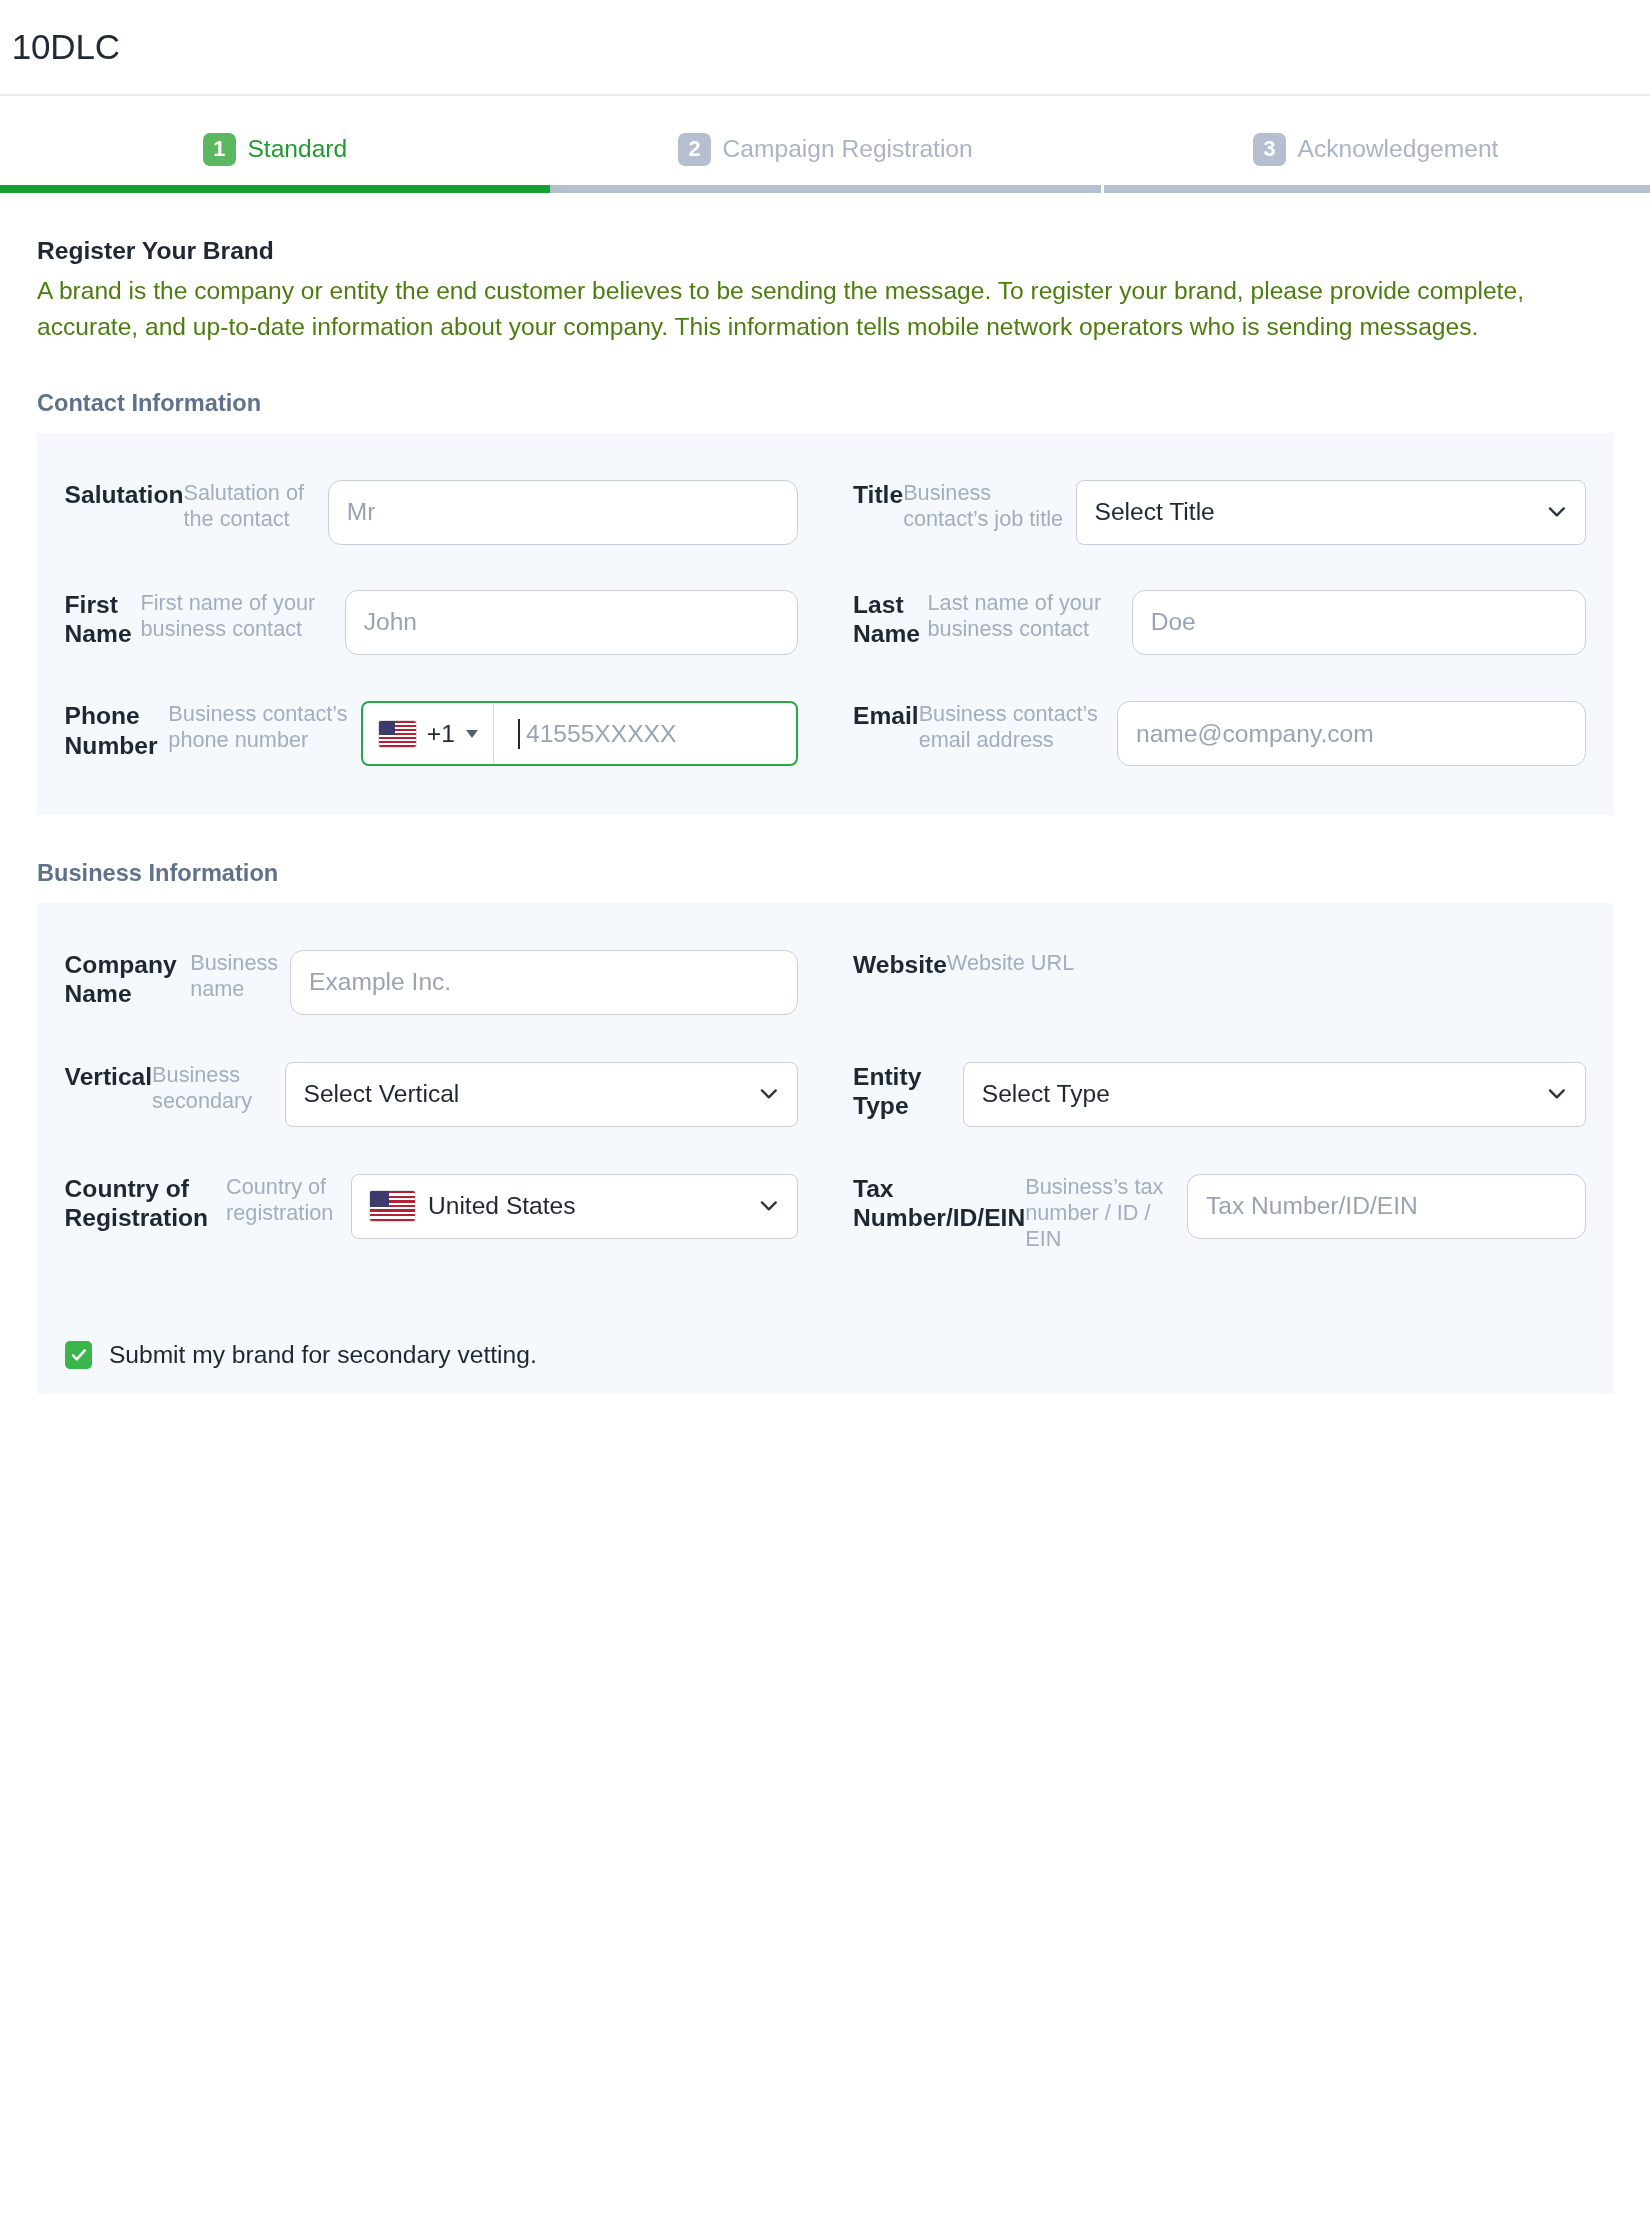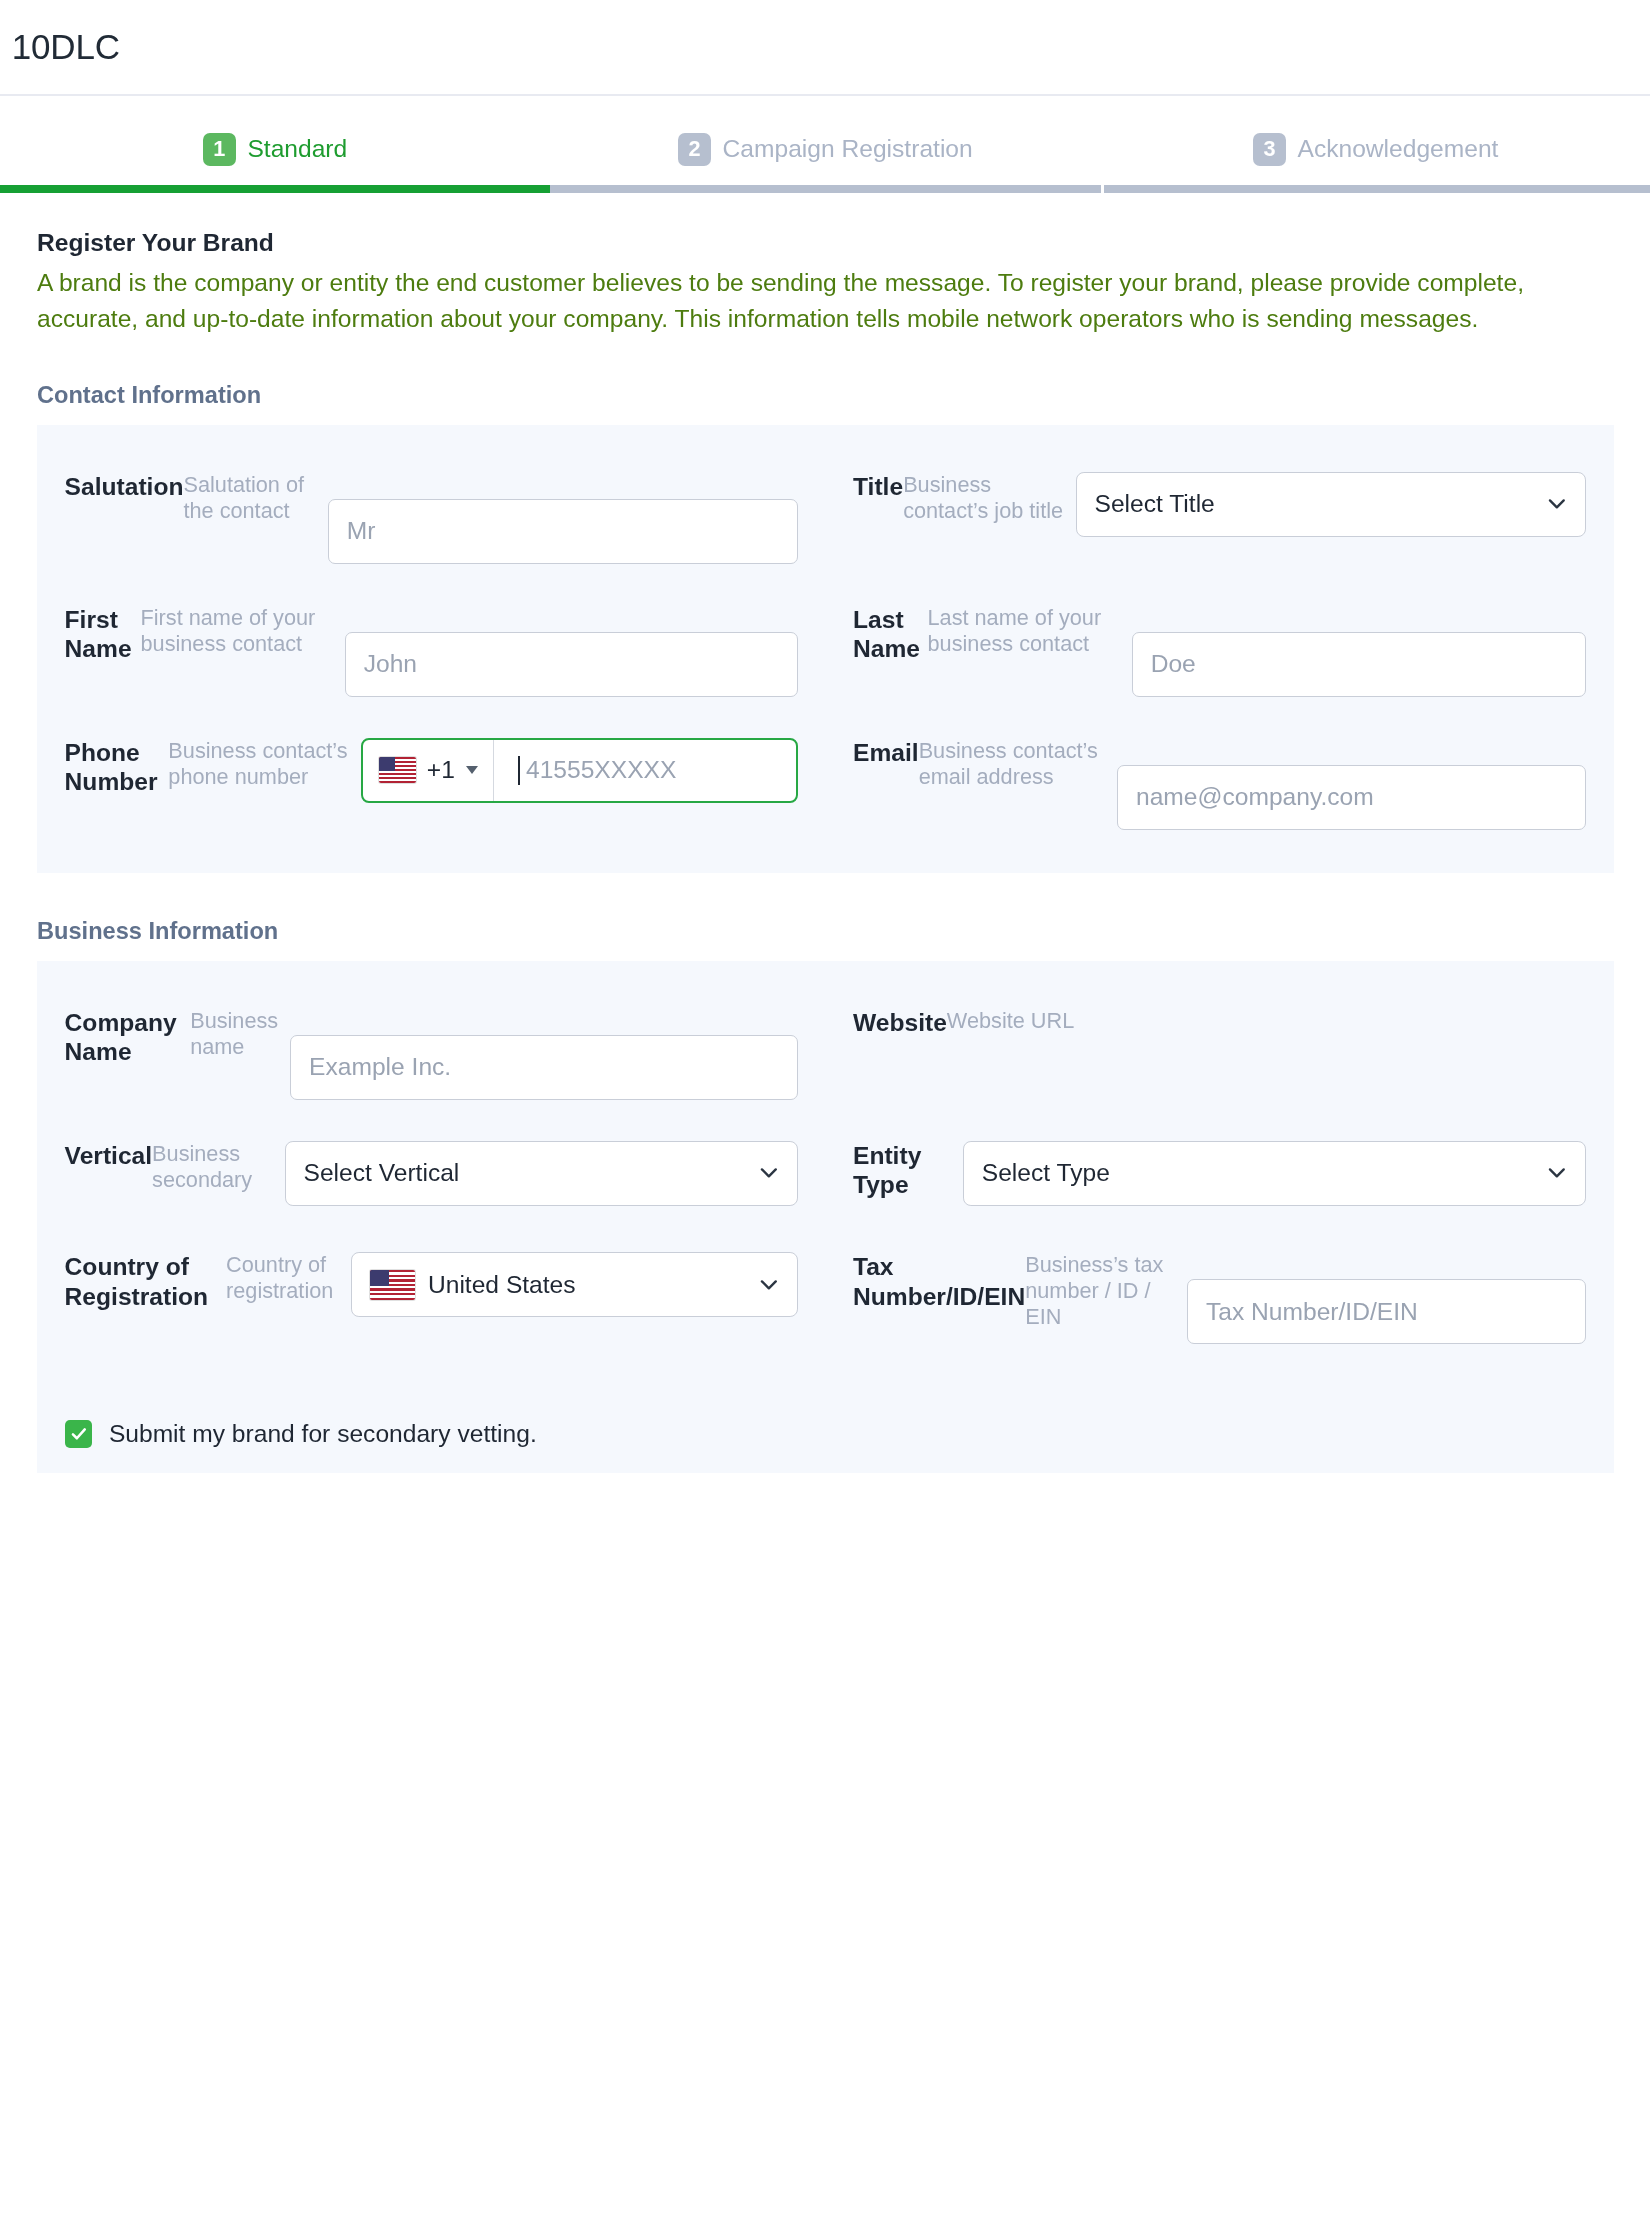--- a/index.html
+++ b/index.html
@@ -77,21 +77,21 @@
   .step.active .step-badge { background: #5cb860; }
   .step.active .step-label { color: #1e9c2f; }
   .step.active .step-bar  { background: #16a034; }
   .step.inactive .step-badge { background: #b6bfcf; }
   .step.inactive .step-label { color: #aab4c6; }
   .step.inactive .step-bar  { background: #b6bfcf; }
   .step.inactive + .step.inactive .step-bar { border-left: 3px solid #ffffff; }
 
   
   .content {
-    padding: 0 37px 0 37px;
+    padding: 8px 37px 0 37px;
   }
   .intro {
     padding-top: 35px;
   }
   .intro-title {
     font-size: 24.6px;
     font-weight: 700;
     color: #1f2733;
     margin: 0 0 5.9px 0;
     line-height: 1.25;
@@ -144,28 +144,27 @@
     margin-bottom: 16.7px;
     line-height: 1.2;
     min-height: 25.6px;
   }
   .field-hint.empty { visibility: hidden; }
 
   .text-input {
     width: 100%;
     height: 65px;
     border: 1.5px solid #c9ced8;
-    border-radius: 7px;
+    border-radius: 13px;
     background: #ffffff;
     font-family: "Liberation Sans", sans-serif;
     font-size: 24.6px;
     color: #212b36;
     padding: 0 17.7px;
     outline: none;
-    margin-top: 27px;
   }
   .text-input::placeholder { color: #9aa3b2; opacity: 1; }
 
   .select-box {
     width: 100%;
     height: 65px;
     border: 1.5px solid #c9ced8;
     border-radius: 7.9px;
     background: #ffffff;
     display: flex;

